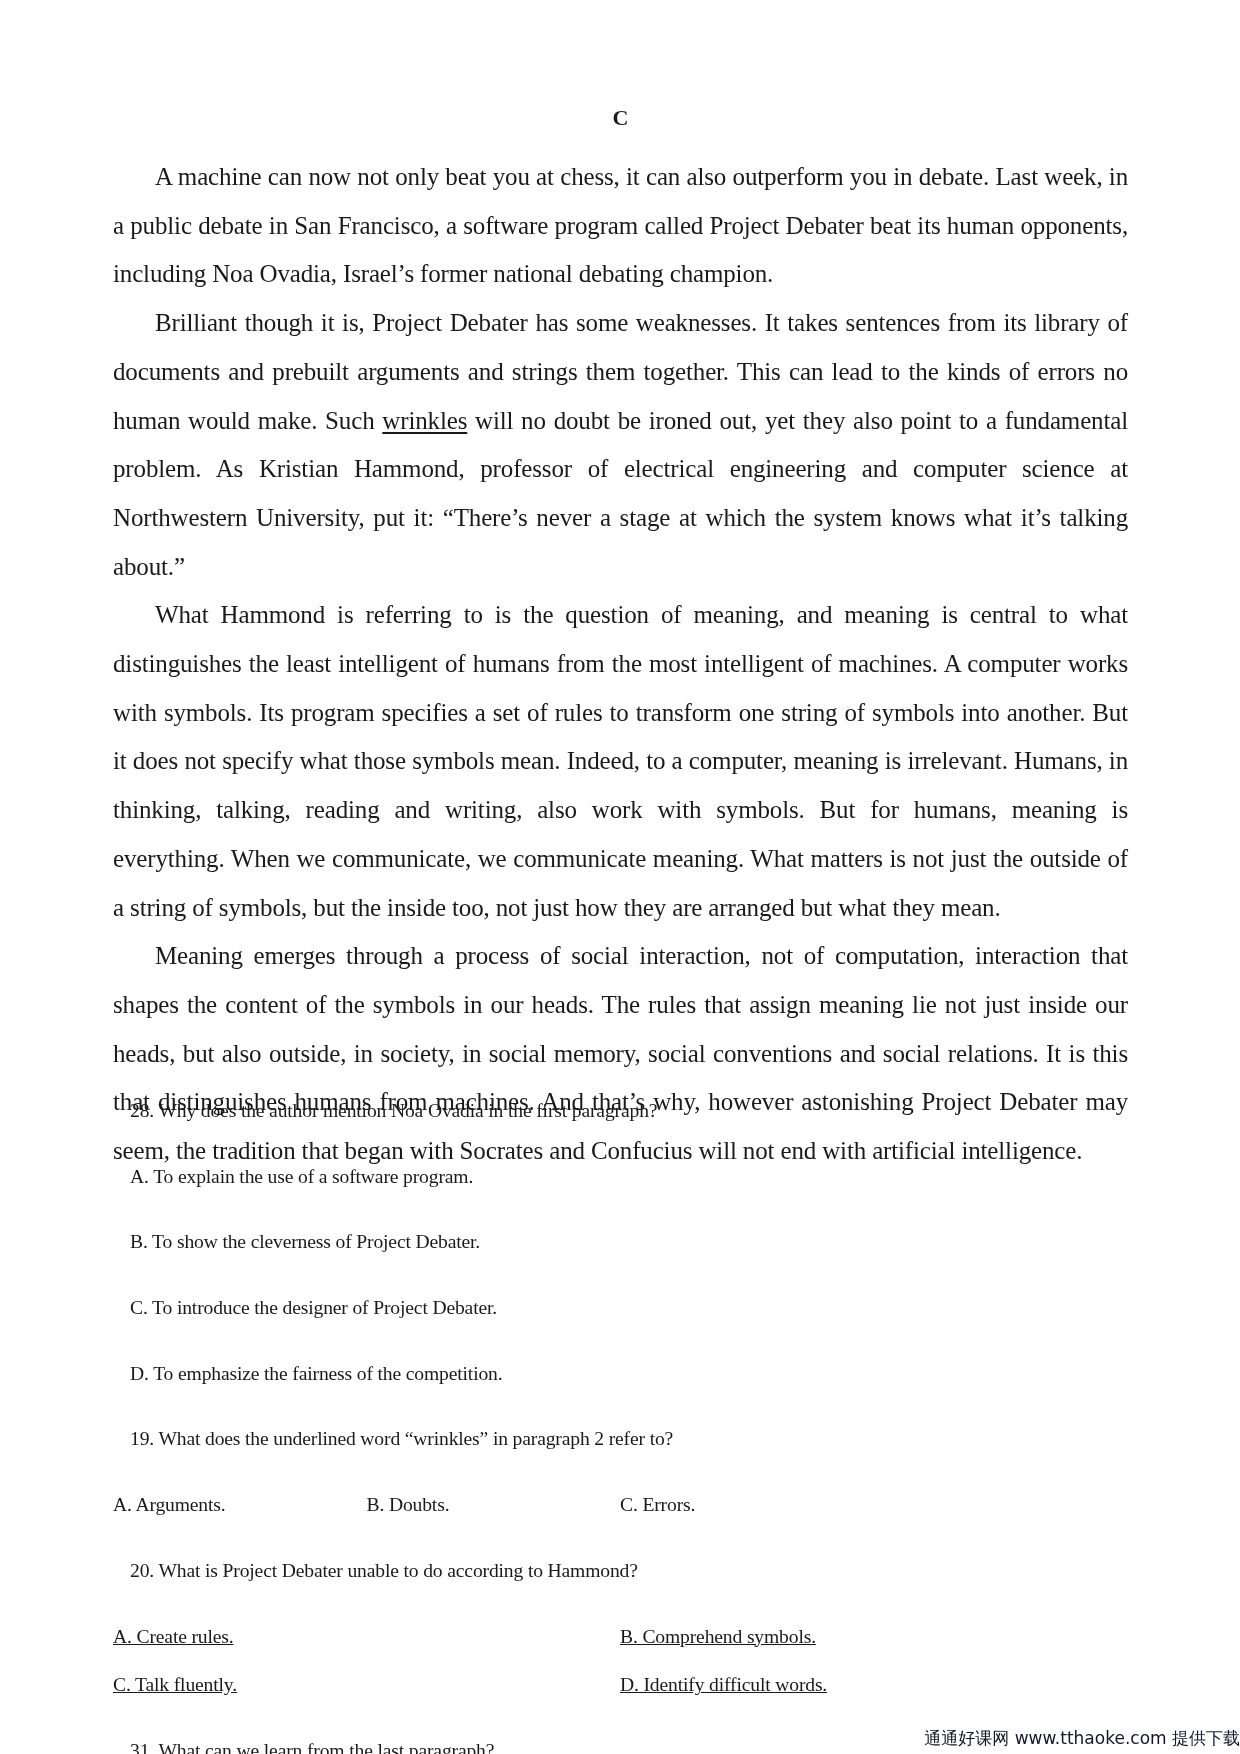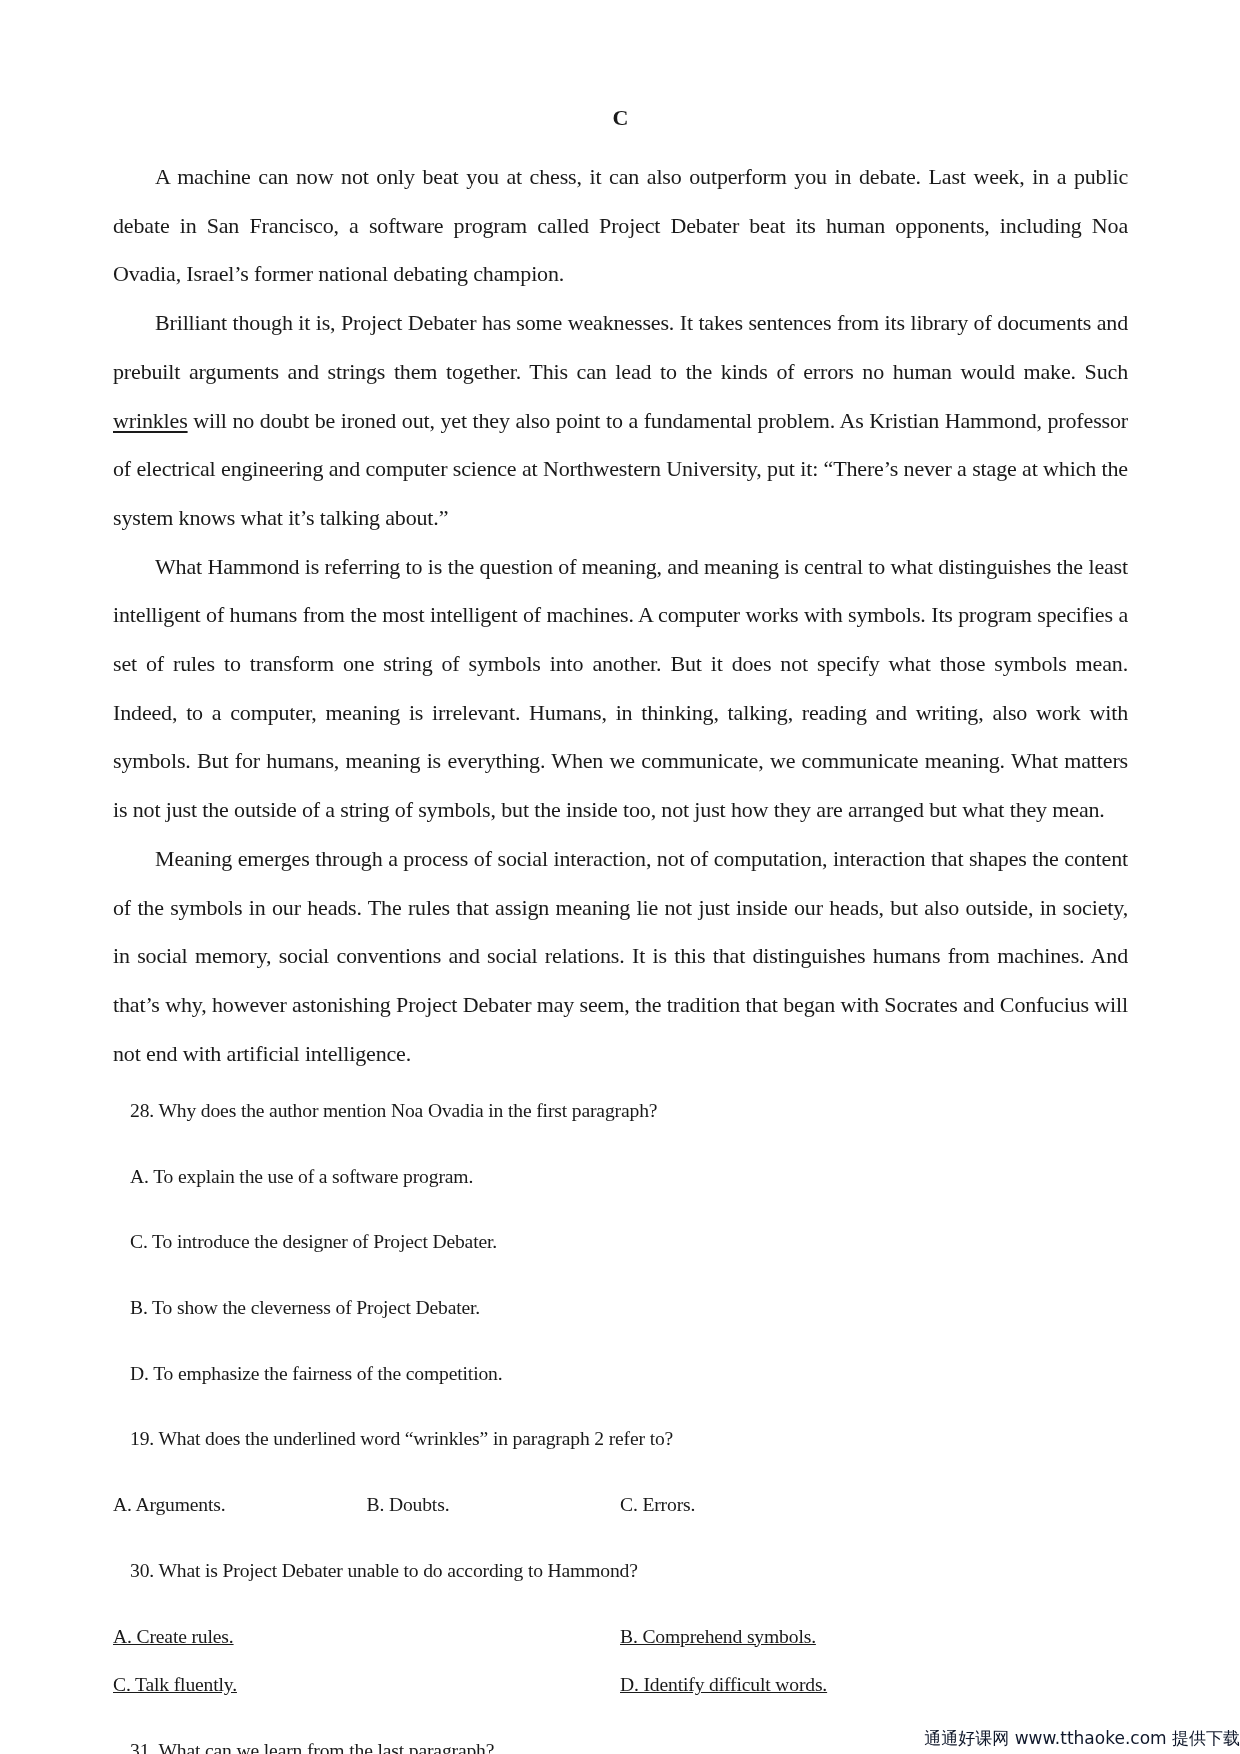--- a/index.html
+++ b/index.html
@@ -8,21 +8,21 @@
       font-family: "Liberation Serif", "DejaVu Serif", serif;
       color: #1a1a1a;
     }
     .page { position: absolute; left: 113px; top: 0; width: 1015px; }
     .section-letter {
       position: absolute; left: 0; width: 1015px; top: 103px;
       text-align: center; font-weight: bold; font-size: 22px; line-height: 30px;
     }
     .passage {
       position: absolute; left: 0; top: 153px; width: 1015px;
-      font-size: 22px; line-height: 48.7px; text-align: justify;
+      font-size: 25px; line-height: 48.7px; text-align: justify;
       letter-spacing: -0.15px;
     }
     .passage p { margin: 0; text-indent: 42px; }
     .u { text-decoration: underline; text-underline-offset: 3px; }
     .questions {
       position: absolute; left: 0; top: 1070px; width: 1015px;
       font-size: 19.6px; line-height: 48.7px; letter-spacing: -0.15px;
     }
     .q-stem, .opt-line { margin: 17px; height: 48.7px; white-space: nowrap; }
     .opts4 { display: flex; height: 48.7px; }
@@ -47,36 +47,36 @@
     <p><span>Brilliant though it is, Project Debater has some weaknesses. It takes sentences from its library of documents and prebuilt arguments and strings them together. This can lead to the kinds of errors no human would make. Such </span><span class="u">wrinkles</span><span> will no doubt be ironed out, yet they also point to a fundamental problem. As Kristian Hammond, professor of electrical engineering and computer science at Northwestern University, put it: “There’s never a stage at which the system knows what it’s talking about.”</span></p>
     <p>What Hammond is referring to is the question of meaning, and meaning is central to what distinguishes the least intelligent of humans from the most intelligent of machines. A computer works with symbols. Its program specifies a set of rules to transform one string of symbols into another. But it does not specify what those symbols mean. Indeed, to a computer, meaning is irrelevant. Humans, in thinking, talking, reading and writing, also work with symbols. But for humans, meaning is everything. When we communicate, we communicate meaning. What matters is not just the outside of a string of symbols, but the inside too, not just how they are arranged but what they mean.</p>
     <p>Meaning emerges through a process of social interaction, not of computation, interaction that shapes the content of the symbols in our heads. The rules that assign meaning lie not just inside our heads, but also outside, in society, in social memory, social conventions and social relations. It is this that distinguishes humans from machines. And that’s why, however astonishing Project Debater may seem, the tradition that began with Socrates and Confucius will not end with artificial intelligence.</p>
   </div>
 
   <div class="questions">
 
     <div>
       <p class="q-stem">28. Why does the author mention Noa Ovadia in the first paragraph?</p>
       <p class="opt-line">A. To explain the use of a software program.</p>
+      <p class="opt-line">B. To show the cleverness of Project Debater.</p>
       <p class="opt-line">C. To introduce the designer of Project Debater.</p>
-      <p class="opt-line">B. To show the cleverness of Project Debater.</p>
       <p class="opt-line">D. To emphasize the fairness of the competition.</p>
     </div>
 
     <div>
       <p class="q-stem">19. What does the underlined word “wrinkles” in paragraph 2 refer to?</p>
       <div class="opts4">
         <span class="opt">A. Arguments.</span>
         <span class="opt">B. Doubts.</span>
         <span class="opt">C. Errors.</span>
       </div>
     </div>
 
     <div>
-      <p class="q-stem">30. What is Project Debater unable to do according to Hammond?</p>
+      <p class="q-stem">20. What is Project Debater unable to do according to Hammond?</p>
       <div class="opts2">
         <span class="opt">A. Create rules.</span>
         <span class="opt">B. Comprehend symbols.</span>
       </div>
       <div class="opts2">
         <span class="opt">C. Talk fluently.</span>
         <span class="opt">D. Identify difficult words.</span>
       </div>
     </div>
 

